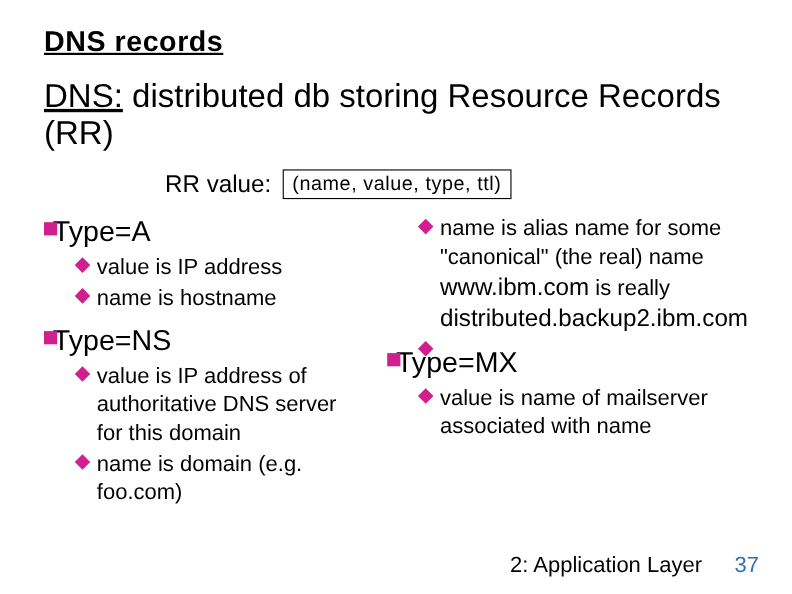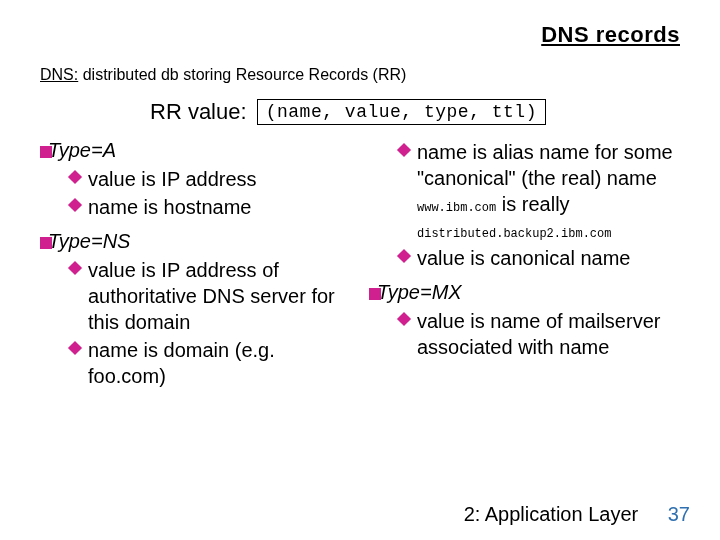--- a/index.html
+++ b/index.html
@@ -6,78 +6,76 @@
   body{
     width:720px;height:540px;
     background:#fff;
     font-family:"Comic Sans MS","Comic Sans",cursive,sans-serif;
     color:#000;
     position:relative;
     box-sizing:border-box;
   }
   .slide{padding:22px 40px 0 40px}
   .title{
-    font-size:22px;
+    font-size:26px;
     font-weight:bold;
     text-decoration:underline;
     margin:0 0 18px 0;
     letter-spacing:.5px;
-    text-align:right;
   }
   .subtitle{
-    font-size:16px;
+    font-size:30px;
     margin:0 0 14px 0;
   }
   .subtitle .u{text-decoration:underline}
   .formatbox{
     margin:0 0 14px 110px;
     display:inline-block;
     font-size:22px;
   }
   .formatbox .lbl{vertical-align:middle}
   .formatbox .mono{
-    font-family:Liberation Mono, monospace;
+    font-family:Liberation Sans, sans-serif;
     font-size:18px;
     letter-spacing:.5px;
     border:1px solid #000;
     padding:2px 8px;
     margin-left:4px;
     vertical-align:middle;
     display:inline-block;
   }
   .cols{display:flex;gap:18px}
   .col{flex:1}
   .sec{margin-bottom:10px}
   .sec-h{
-    font-size:20px;
+    font-size:26px;
     margin:0 0 4px 0;
     position:relative;
     padding-left:8px;
-    font-style:italic;
   }
   .sq{
     position:absolute;left:0;top:7px;
     width:12px;height:12px;
     background:#d02090;
   }
   .subul{margin:0 0 0 30px;padding:0;list-style:none}
   .subul li{
     font-size:20px;
     line-height:1.3;
     position:relative;
     padding-left:18px;
     margin-bottom:2px;
   }
   .dia{
     position:absolute;left:0;top:6px;
     width:10px;height:10px;
     background:#d02090;
     transform:rotate(45deg);
   }
-  .mono-i{font-family:Liberation Mono, monospace;font-size:12px}
+  .mono-i{font-family:Liberation Sans, sans-serif;font-size:22px}
   .footer{
     position:absolute;
     bottom:14px;right:30px;
     font-size:20px;
   }
   .pagenum{color:#3070b0;margin-left:24px}
 </style>
 </head>
 <body>
 
@@ -114,21 +112,21 @@
     <div class="col">
       <div class="sec">
         <ul class="subul">
           <li><span class="dia"></span>
             <span>
               <span>name is alias name for some "canonical" (the real) name</span>
               <span class="mono-i">www.ibm.com</span><span> is really </span>
               <span class="mono-i">distributed.backup2.ibm.com</span>
             </span>
           </li>
-          <li><span class="dia"></span><span>value is canonical name</span></li>
+          <li><span class="dia"></span></li>
         </ul>
       </div>
       <div class="sec">
         <p class="sec-h"><span class="sq"></span><span>Type=MX</span></p>
         <ul class="subul">
           <li><span class="dia"></span><span>value is name of mailserver associated with name</span></li>
         </ul>
       </div>
     </div>
   </div>

